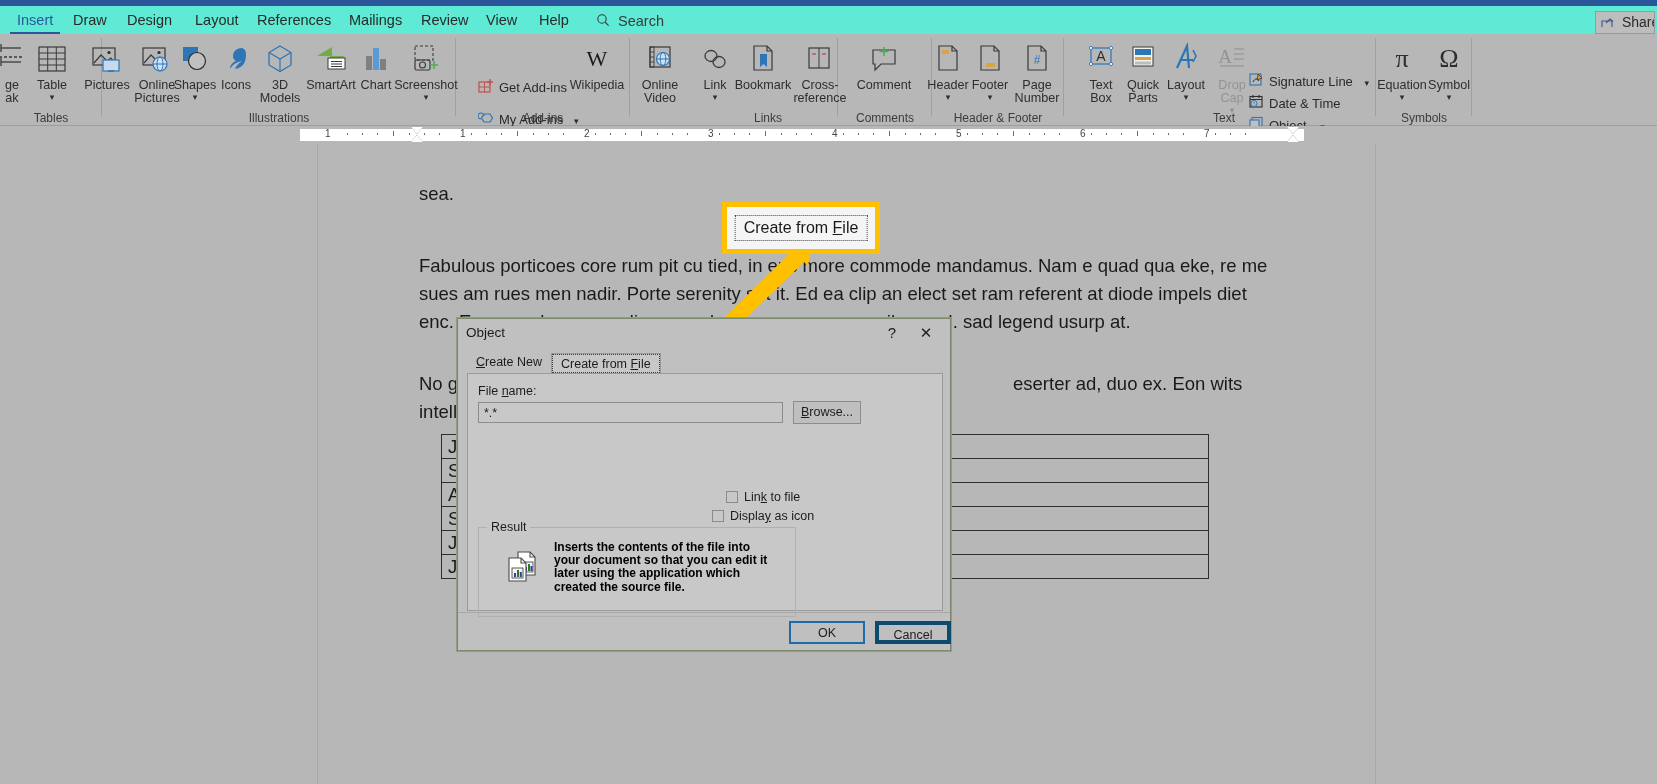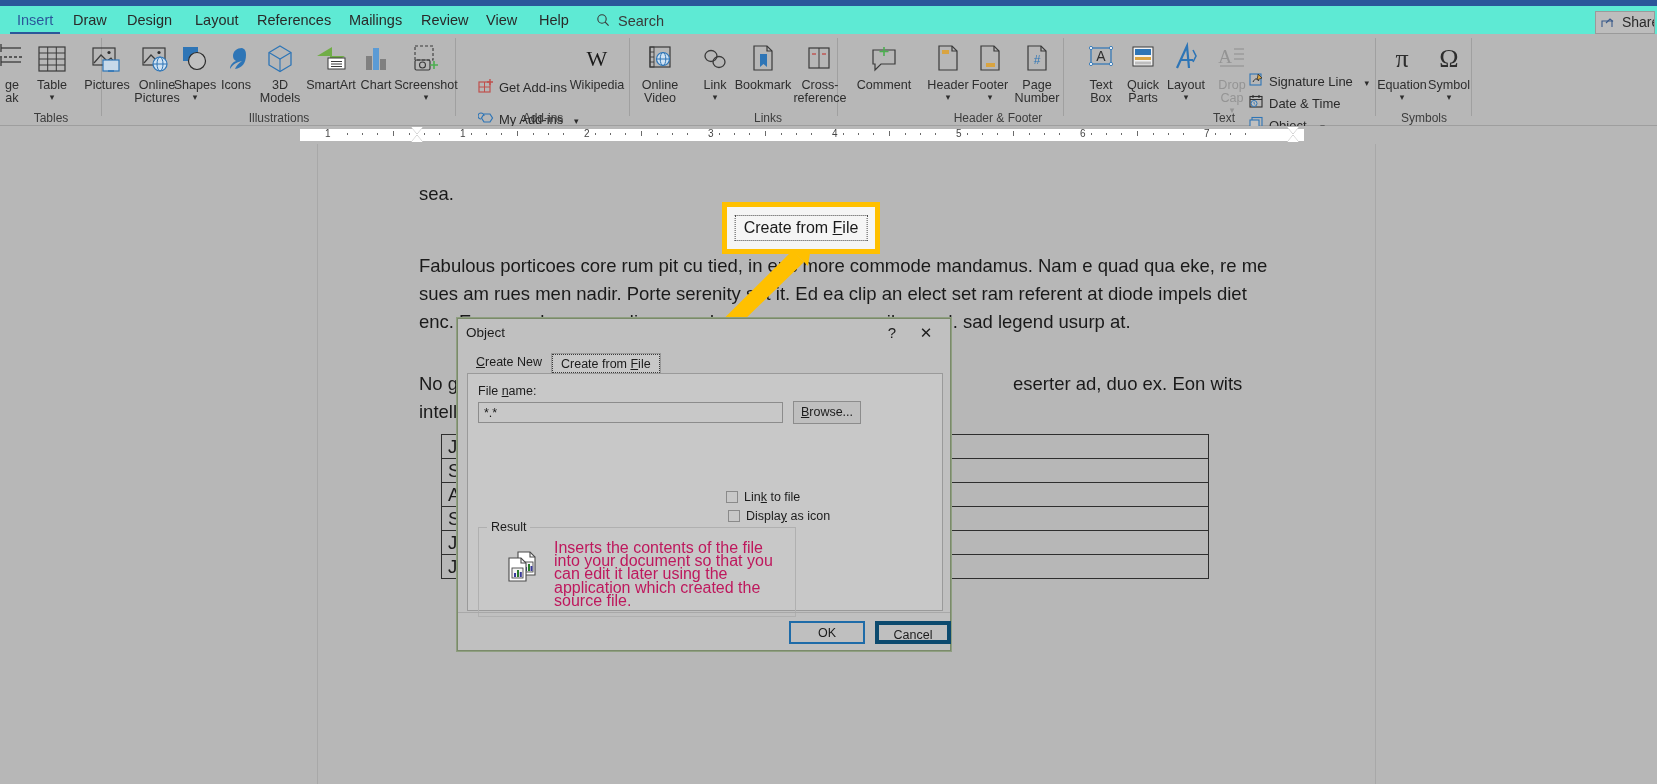--- a/index.html
+++ b/index.html
@@ -324,22 +324,23 @@
   }
   .result-legend {
     position: absolute; left: 8px; top: -8px;
     background: #c8c8c8;
     padding: 0 4px;
     font-size: 12.5px; color: #1c1c1c;
   }
   .result-text {
     position: absolute; left: 75px; top: 13px;
     width: 225px;
-    font-size: 16px; color: #be185d;
+    font-size: 12px; color: #000000;
     line-height: 13.2px;
+    font-weight: bold;
   }
   .result-icon { position: absolute; left: 27px; top: 22px; }
   .dlg-sep {
     position: absolute; left: 0; top: 293px;
     width: 100%; height: 1px;
     background: #a8a8a8;
   }
   .ok-btn, .cancel-btn {
     position: absolute; top: 302px;
     width: 76px; height: 23px; line-height: 21px;
@@ -397,20 +398,24 @@
     <div class="rgroup" style="left:102px;width:354px">
       <div class="glabel">Illustrations</div>
         <div class="sep"></div>
       </div>
     <div class="rgroup" style="left:456px;width:174px">
       <div class="glabel">Add-ins</div>
         <div class="sep"></div>
       </div>
     <div class="rgroup" style="left:698px;width:140px">
       <div class="glabel">Links</div>
+        <div class="sep"></div>
+      </div>
+    <div class="rgroup" style="left:838px;width:94px">
+      <div class="glabel">Comments</div>
         <div class="sep"></div>
       </div>
     <div class="rgroup" style="left:932px;width:132px">
       <div class="glabel">Header &amp; Footer</div>
         <div class="sep"></div>
       </div>
     <div class="rgroup" style="left:1064px;width:312px">
       <div class="glabel" style="left:110px;width:100px">Text</div>
         <div class="sep"></div>
       </div>
@@ -921,21 +926,21 @@
         <span>File </span><u>n</u><span>ame:</span>
       </div>
       <input class="fname-input" type="text" value="*.*" style="">
       <div class="browse-btn">
         <u>B</u><span>rowse...</span>
       </div>
 
       <div class="cbrow" style="left:258px;top:116px">
         <span class="cbox"></span><span>Lin</span><u>k</u><span> to file</span>
       </div>
-      <div class="cbrow" style="left:260px;top:135px">
+      <div class="cbrow" style="left:244px;top:135px">
         <span class="cbox"></span><span>Displa</span><u>y</u><span> as icon</span>
       </div>
 
       <div class="resultbox">
         <div class="result-legend">Result</div>
         <div class="result-icon">
           <svg width="36" height="34" viewBox="0 0 36 34">
             <path d="M12 2 h12 l5 5 v18 h-17 z" fill="#ffffff" stroke="#4a4a4a" stroke-width="1.1"></path>
             <path d="M24 2 v5 h5" fill="none" stroke="#4a4a4a" stroke-width="1.1"></path>
             <rect x="17" y="12" width="10" height="10" fill="#f4f4f4" stroke="#4a4a4a" stroke-width="0.9"></rect>

